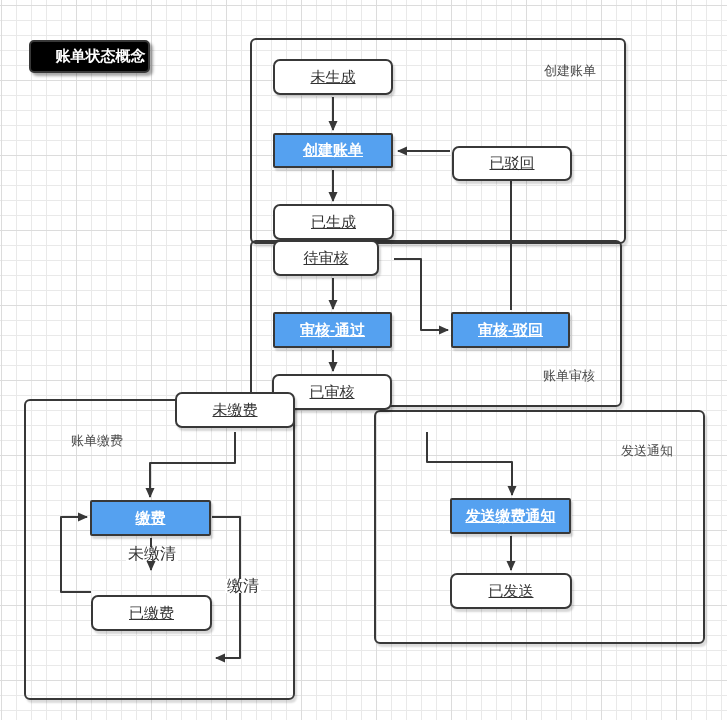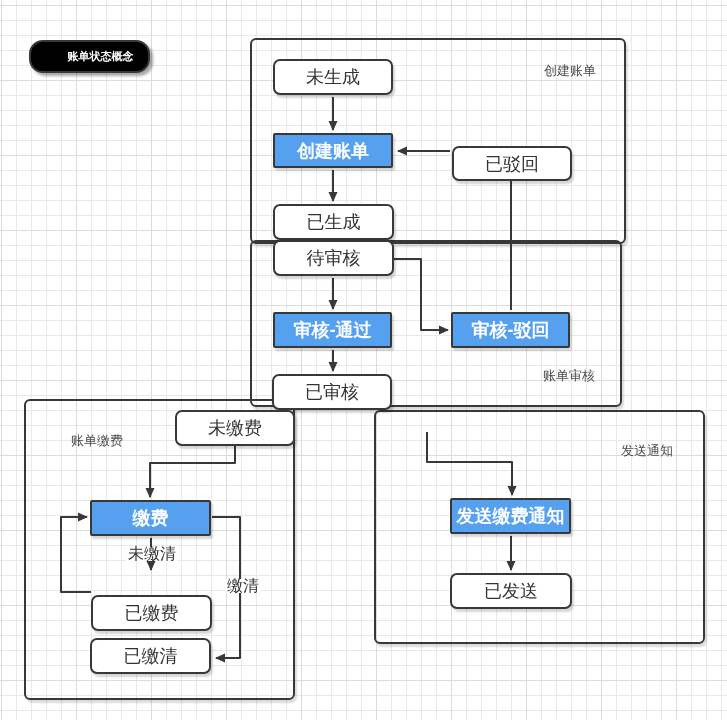--- a/index.html
+++ b/index.html
@@ -25,60 +25,61 @@
     position:absolute; border:2px solid var(--stroke); border-radius:6px;
     background:transparent; box-shadow:2px 3px 2px rgba(0,0,0,0.14);
   }
   .container-label{
     position:absolute; font-size:13px; color:var(--container-label);
     white-space:nowrap; line-height:14px;
   }
   .node{
     position:absolute; display:flex; align-items:center; justify-content:center;
     box-sizing:border-box; border:2px solid var(--stroke);
-    font-size:18px; white-space:nowrap;
+    font-size:15px; white-space:nowrap;
     box-shadow:2px 3px 2px rgba(0,0,0,0.16);
+    text-decoration:underline;
   }
   .state{ background:var(--node-fill); color:var(--node-text); border-radius:7px; }
   .action{ background:var(--action-fill); color:var(--action-text); border-radius:2px; font-weight:bold; }
   #edges{ position:absolute; left:0; top:0; pointer-events:none; }
   #edges polyline{ fill:none; stroke:var(--stroke); stroke-width:2; stroke-linejoin:round; }
   .edge-label{
     position:absolute; transform:translateX(-50%);
     background:var(--node-fill); color:var(--node-text);
     font-size:16px; line-height:14px; padding:0 2px; white-space:nowrap;
   }
   .title-box{
     position:absolute; left:29px; top:40px; width:121px; height:33px;
     display:flex; align-items:center; justify-content:center;
     background:var(--title-bg); color:var(--title-text);
-    border:2px solid var(--stroke); border-radius:14px; box-sizing:border-box;
-    font-size:11px; font-weight:bold;
+    border:2px solid var(--stroke); border-radius:5px; box-sizing:border-box;
+    font-size:15px; font-weight:bold;
     box-shadow:3px 3px 3px rgba(0,0,0,0.35);
     padding-left:22px;
   }
   
   #c-create{ left:250px; top:38px;  width:372px; height:202px; }
   #c-review{ left:250px; top:240px; width:368px; height:163px; }
   #c-pay   { left:24px;  top:399px; width:267px; height:297px; }
   #c-notify{ left:374px; top:410px; width:319px; height:230px;padding-left:8px; }
   #c-create .container-label{ right:28px; top:24px; }
   #c-review .container-label{ right:25px; bottom:22px;margin-left:8px; }
   #c-pay    .container-label{ left:45px;  top:33px; }
   #c-notify .container-label{ right:30px; top:32px; }
   
   #n-not-generated { left:273px; top:59px;  width:120px; height:36px; }
   #n-create-bill   { left:273px; top:133px; width:120px; height:35px; }
   #n-rejected      { left:452px; top:146px; width:120px; height:35px; }
   #n-generated     { left:273px; top:204px; width:121px; height:36px; }
-  #n-pending-review{ left:273px; top:240px; width:121px; height:36px; }
+  #n-pending-review{ left:273px; top:240px; width:106px; height:36px; }
   #n-review-pass   { left:273px; top:312px; width:119px; height:36px; }
   #n-review-reject { left:451px; top:312px; width:119px; height:36px; }
   #n-reviewed      { left:272px; top:374px; width:120px; height:36px; }
-  #n-unpaid        { left:175px; top:410px; width:120px; height:36px; }
+  #n-unpaid        { left:175px; top:392px; width:120px; height:36px; }
   #n-pending-send  { left:367px; top:394px; width:120px; height:36px; }
   #n-pay           { left:90px;  top:500px; width:121px; height:36px; }
   #n-paid          { left:91px;  top:595px; width:121px; height:36px; }
   #n-paid-off      { left:90px;  top:638px; width:121px; height:36px; }
   #n-send-notice   { left:450px; top:498px; width:121px; height:36px; }
   #n-sent          { left:450px; top:573px; width:122px; height:36px; }
   #lbl-not-paid-off{ left:152px; top:547px; }
   #lbl-paid-off    { left:243px; top:579px; }
 </style>
 </head>
@@ -126,20 +127,19 @@
   <div class="node state" id="n-not-generated">未生成</div>
   <div class="node action" id="n-create-bill">创建账单</div>
   <div class="node state" id="n-rejected">已驳回</div>
   <div class="node state" id="n-generated">已生成</div>
   <div class="node state" id="n-pending-review">待审核</div>
   <div class="node action" id="n-review-reject">审核-驳回</div>
   <div class="node action" id="n-review-pass">审核-通过</div>
   <div class="node state" id="n-unpaid">未缴费</div>
   <div class="node action" id="n-pay">缴费</div>
   <div class="node state" id="n-paid">已缴费</div>
-  <div class="node state" id="n-paid-off">已缴清</div>
   <div class="node action" id="n-send-notice">发送缴费通知</div>
   <div class="node state" id="n-sent">已发送</div>
 
   <div class="edge-label" id="lbl-not-paid-off">未缴清</div>
   <div class="edge-label" id="lbl-paid-off">缴清</div>
 
 </div>
 
 </body></html>

